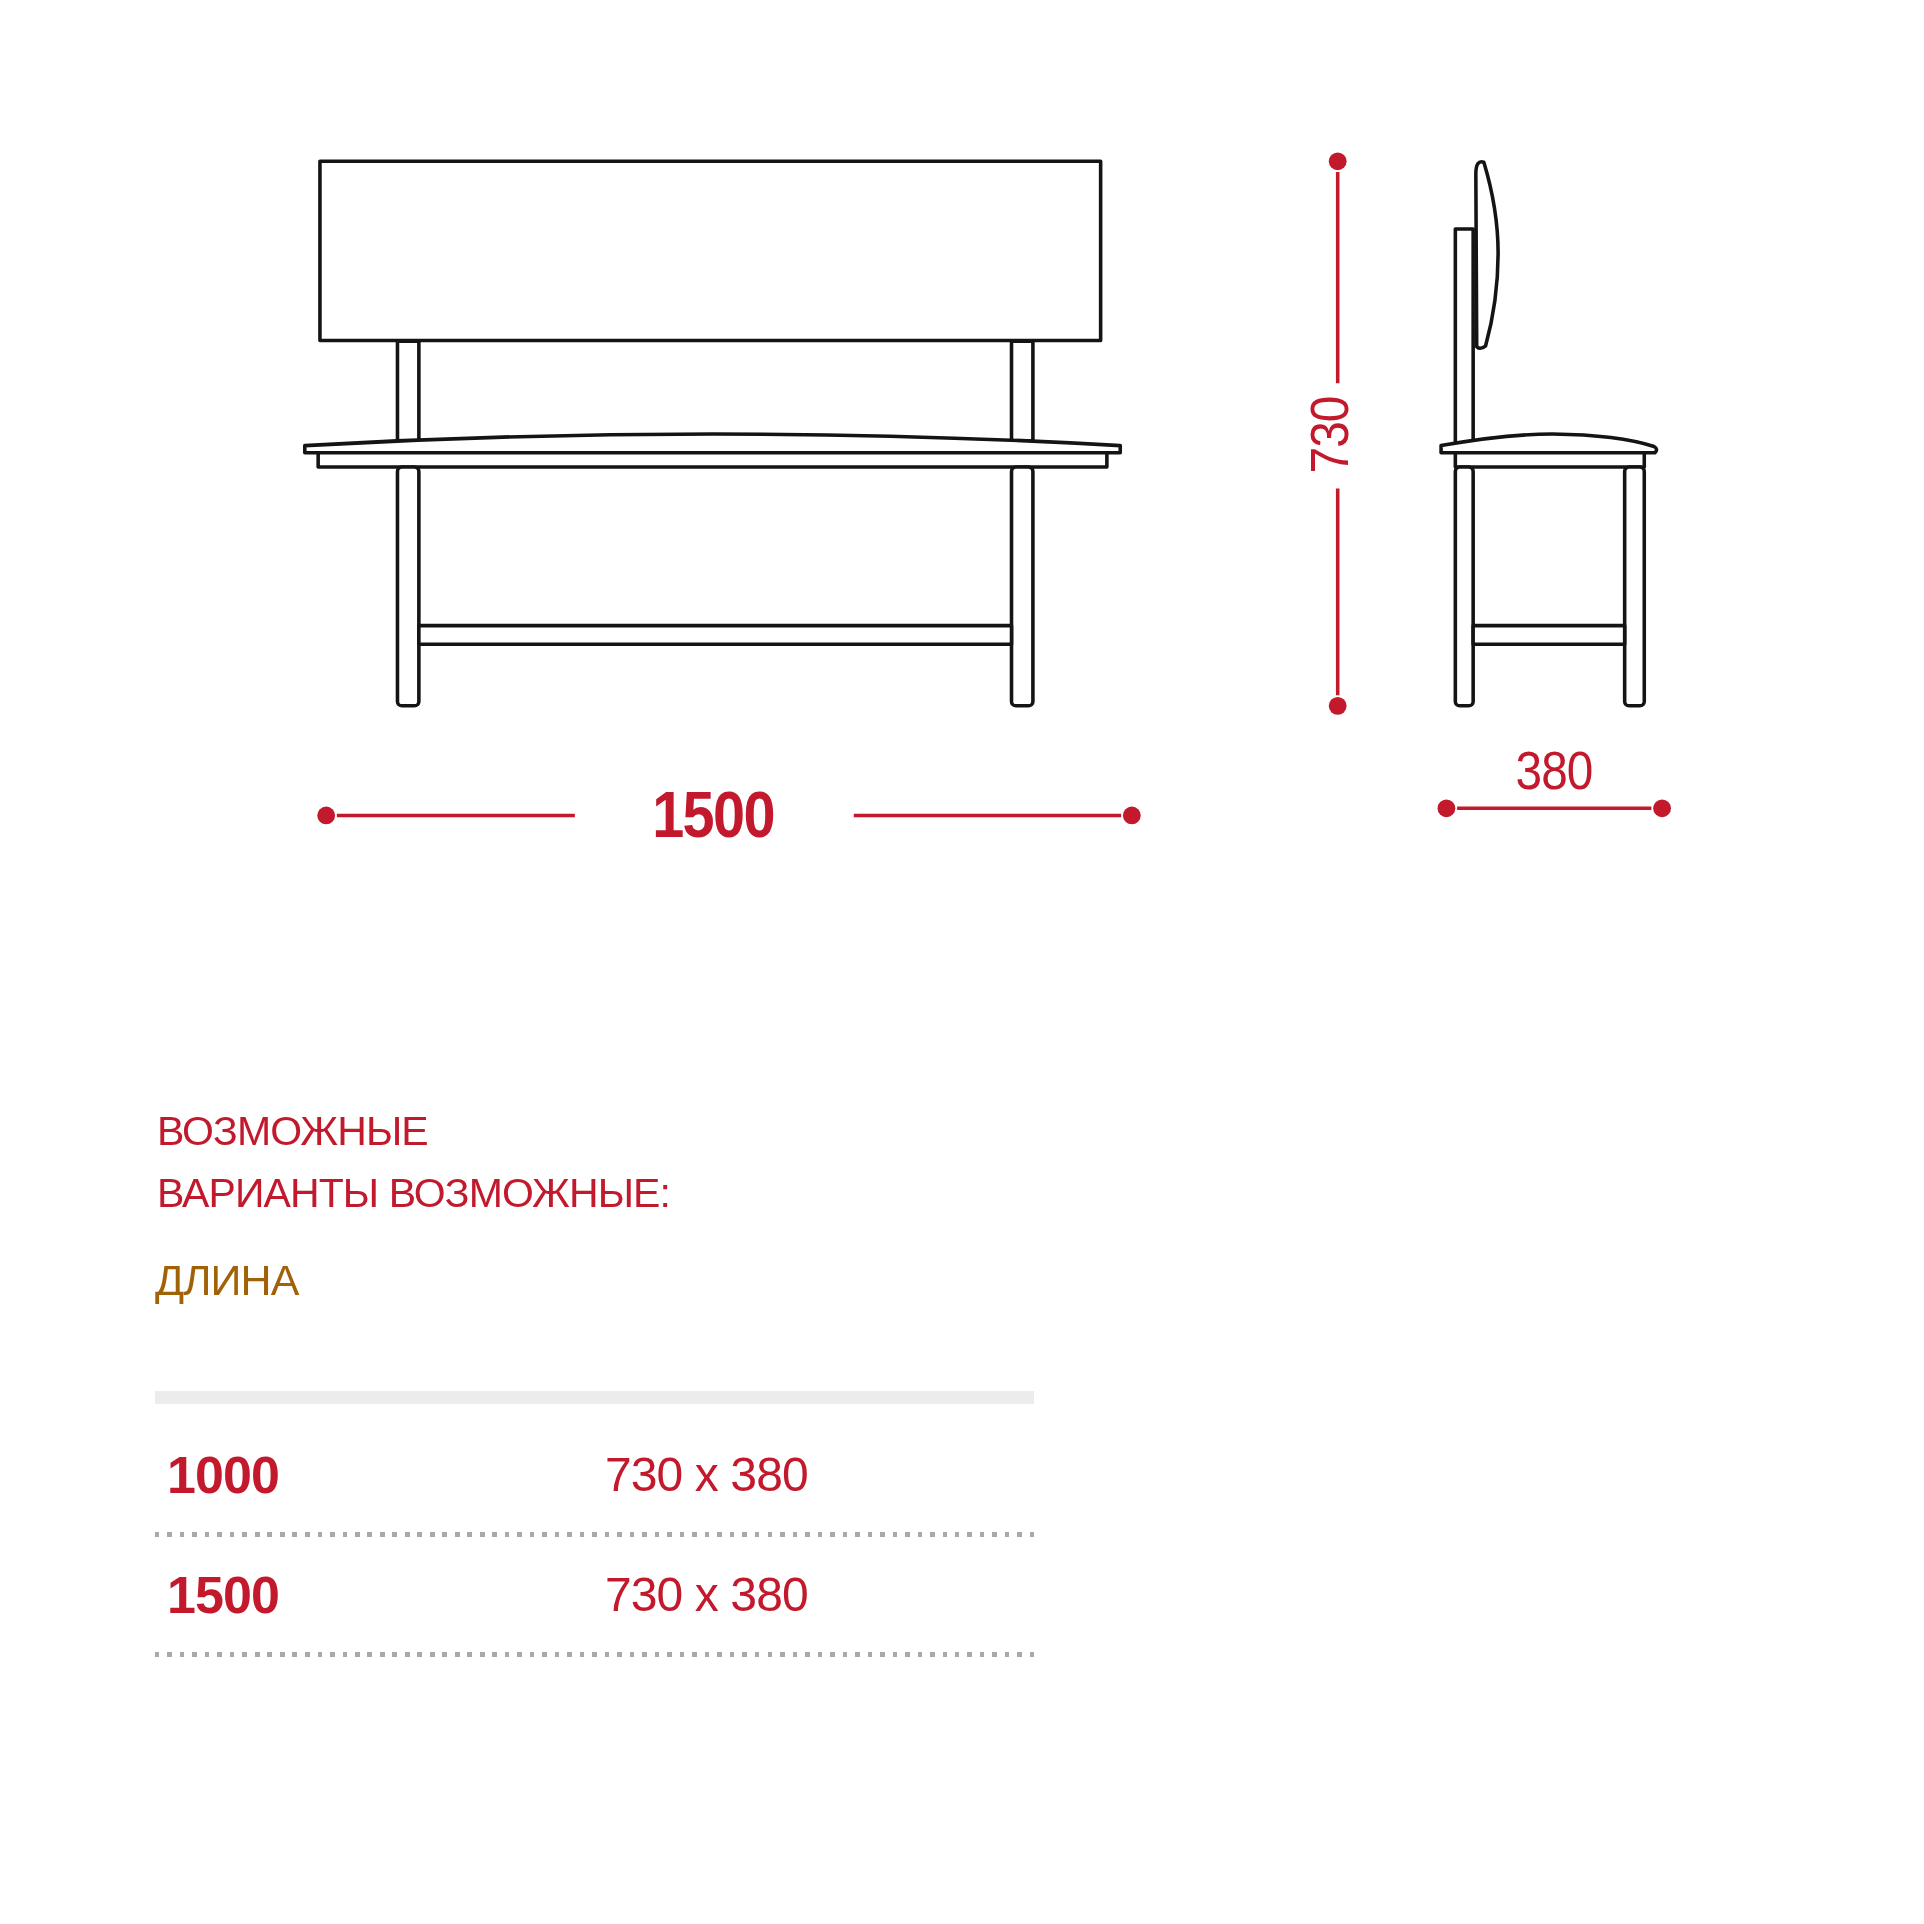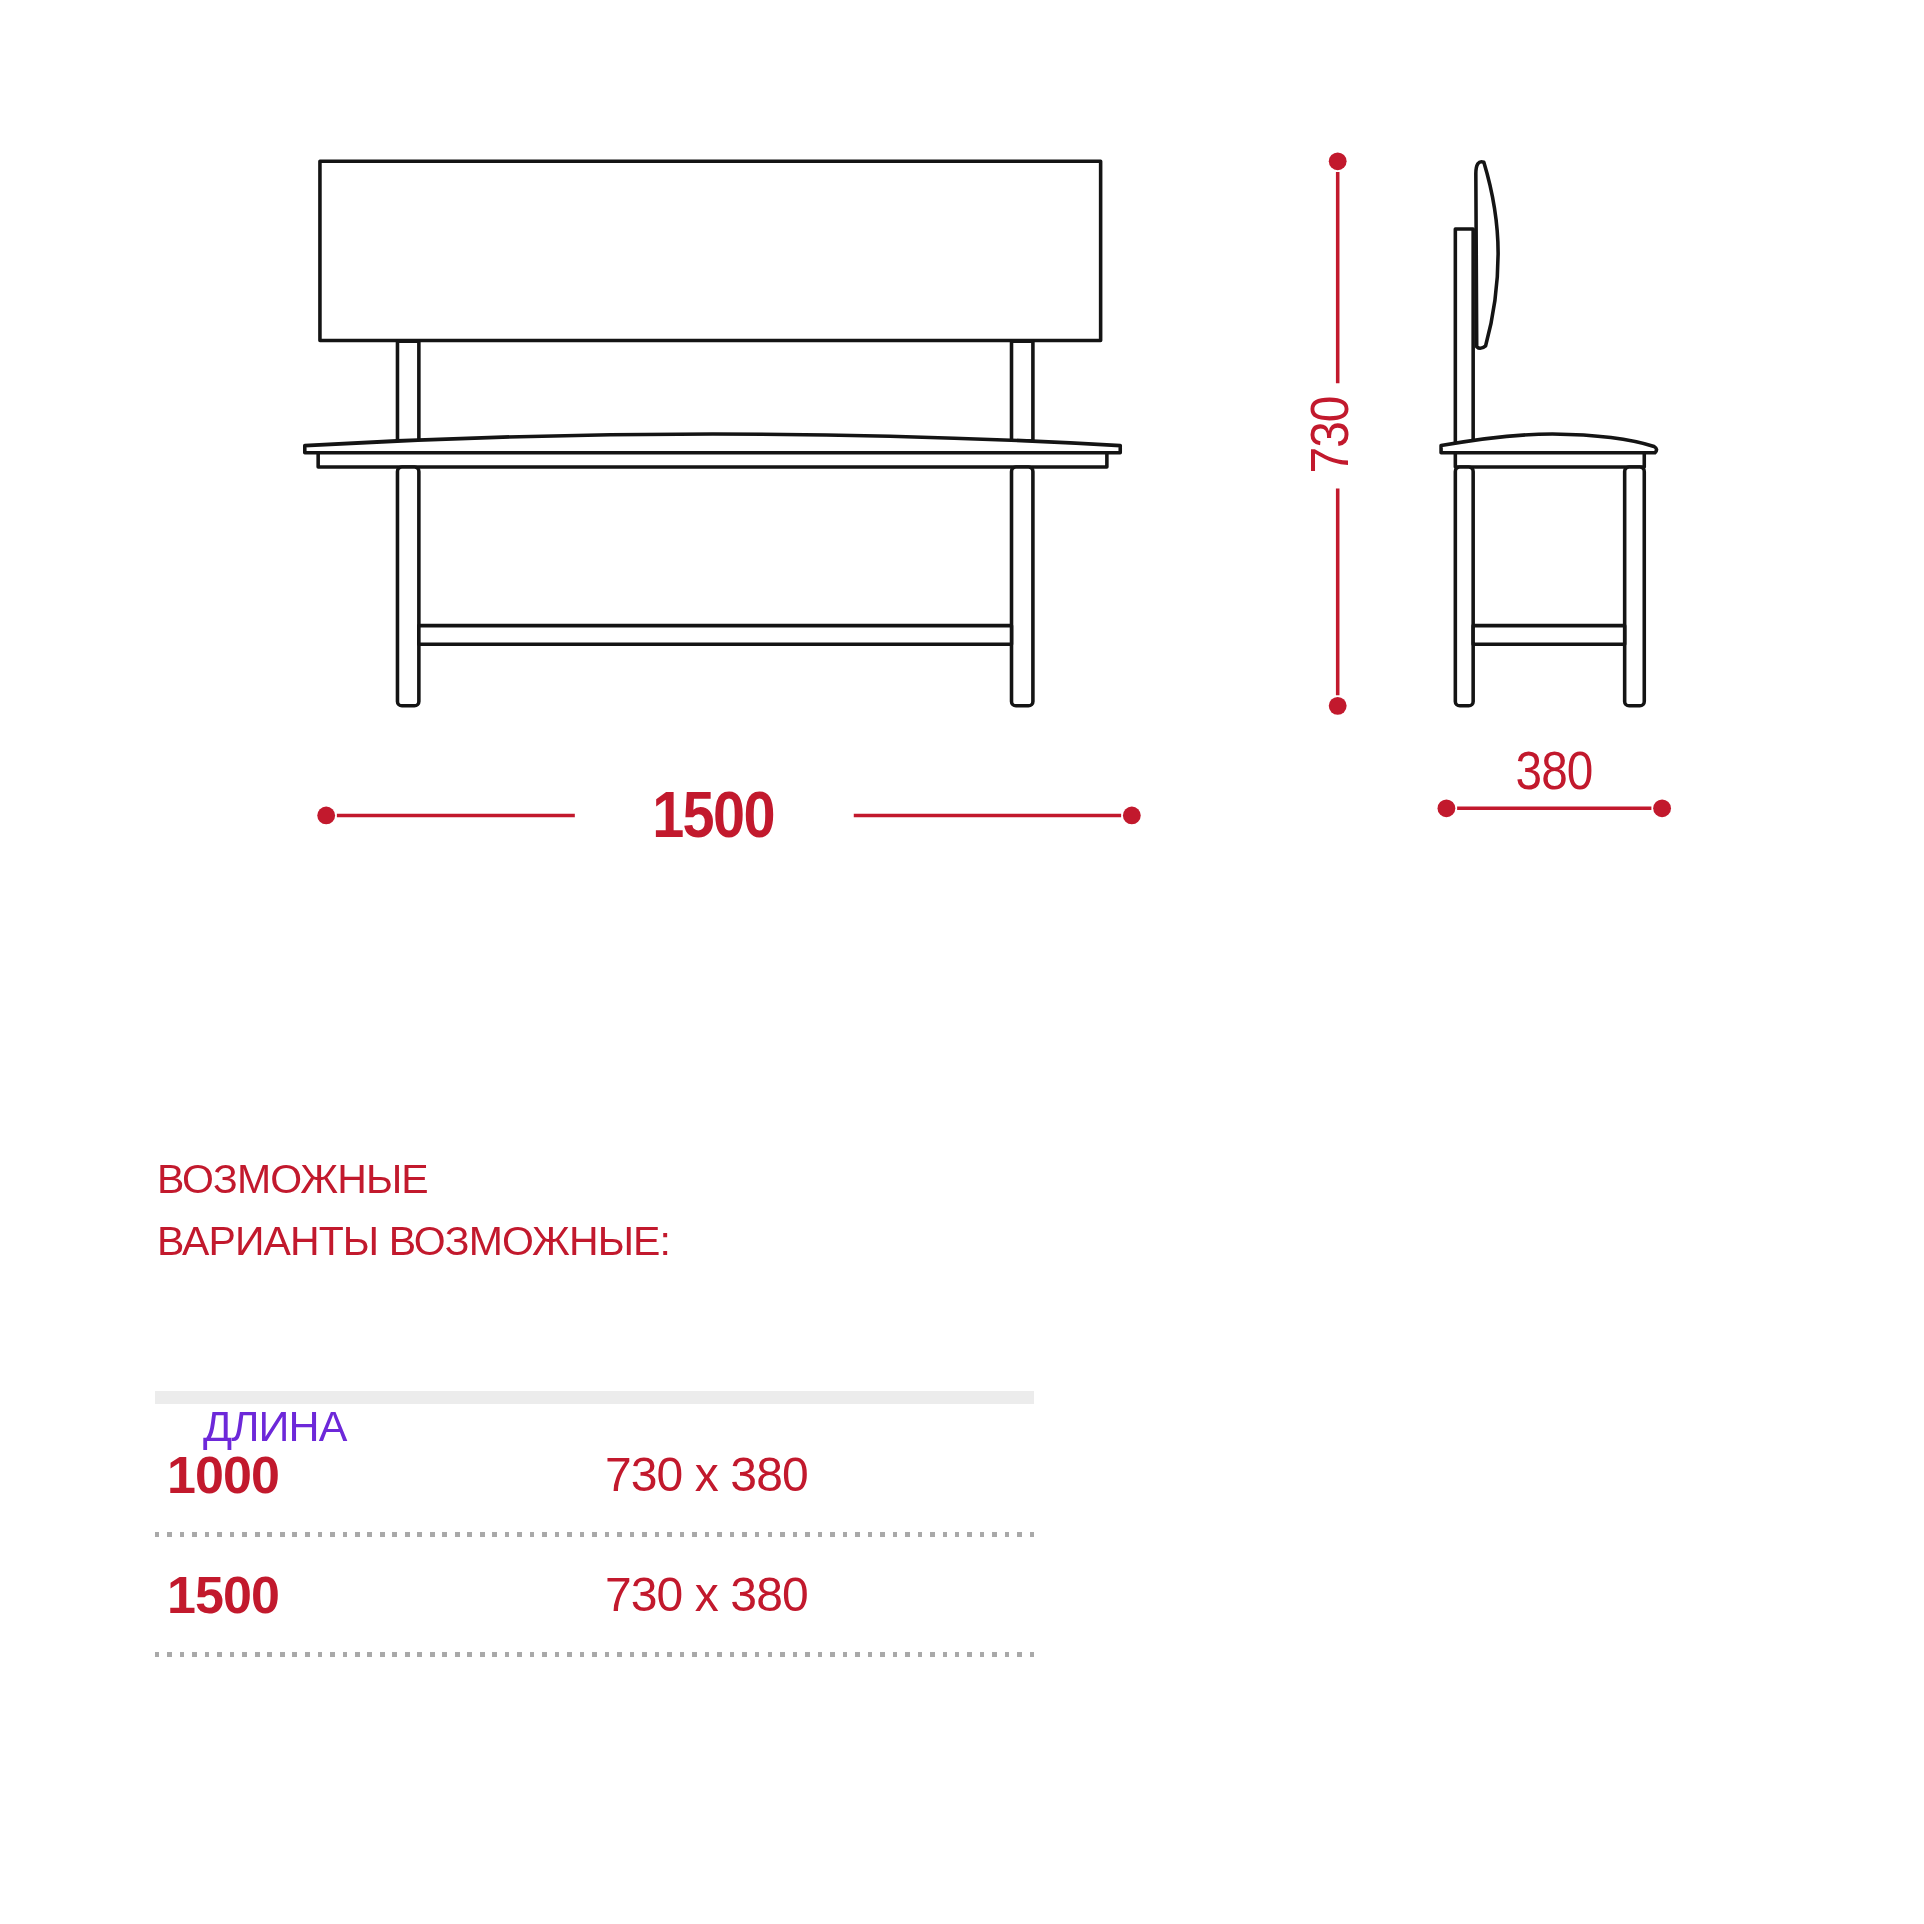--- a/index.html
+++ b/index.html
@@ -9,26 +9,26 @@
   }
   #drawing{position:absolute;left:0;top:0;}
   .dim-label{
     position:absolute;color:#c2192d;white-space:nowrap;
     font-weight:bold;font-size:64px;letter-spacing:-1.8px;
     transform:translate(-50%,-50%) scaleX(0.9);
   }
   .dim-label.regular{font-weight:normal;font-size:53px;letter-spacing:-0.9px;}
   .dim-label.vertical{transform:translate(-50%,-50%) rotate(-90deg) scaleX(0.9);}
   .variants-title{
-    position:absolute;left:157px;top:1148px;color:#c2192d;
+    position:absolute;left:157px;top:1100px;color:#c2192d;
     font-size:41px;line-height:62px;font-weight:normal;letter-spacing:-0.9px;
   }
   .table-wrap{position:absolute;left:155px;top:0;width:879px;}
-  .hdr-row{position:absolute;top:1400px;height:53px;line-height:53px;
-    color:#6d28d9;font-size:43px;letter-spacing:-0.9px;width:879px;margin-left:48px;}
+  .hdr-row{position:absolute;top:1254px;height:53px;line-height:53px;
+    color:#a16207;font-size:43px;letter-spacing:-0.9px;width:879px;}
   .hdr-col2,.cell-col2{position:absolute;left:438px;top:0;}
   .hdr-col1,.cell-col1{position:absolute;left:0;top:0;}
   .gray-bar{position:absolute;top:1391px;left:155px;width:879px;height:13.4px;background:#ececec;}
   .data-row{position:absolute;height:62px;line-height:62px;width:879px;left:155px;margin-left:12px;}
   .row-1{top:1444px;}
   .row-2{top:1564px;}
   .data-row .length{color:#c2192d;font-weight:bold;font-size:52px;letter-spacing:-0.9px;}
   .data-row .size{color:#c2192d;font-weight:normal;font-size:48px;letter-spacing:-0.9px;text-align:right;}
   .dotted{position:absolute;left:155px;width:879px;height:5.3px;
     background:repeating-linear-gradient(90deg,#a9a9a9 0 4.5px,transparent 4.5px 12.5px);}

